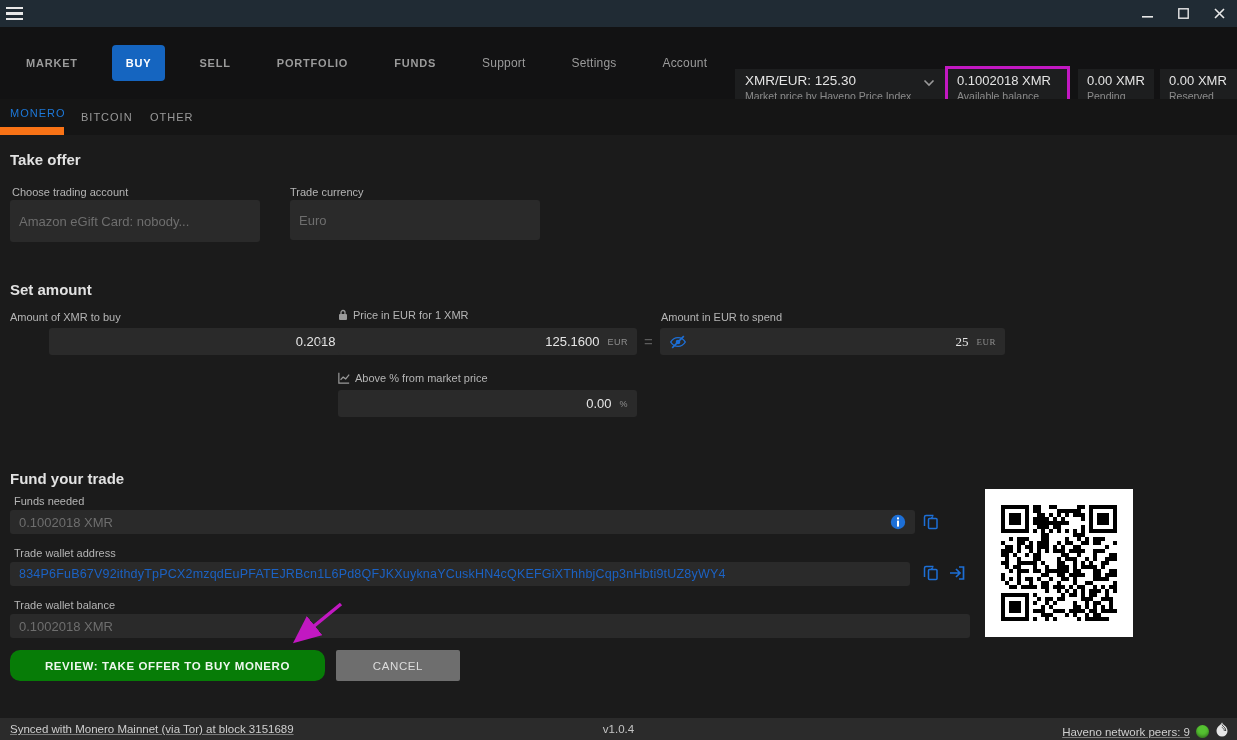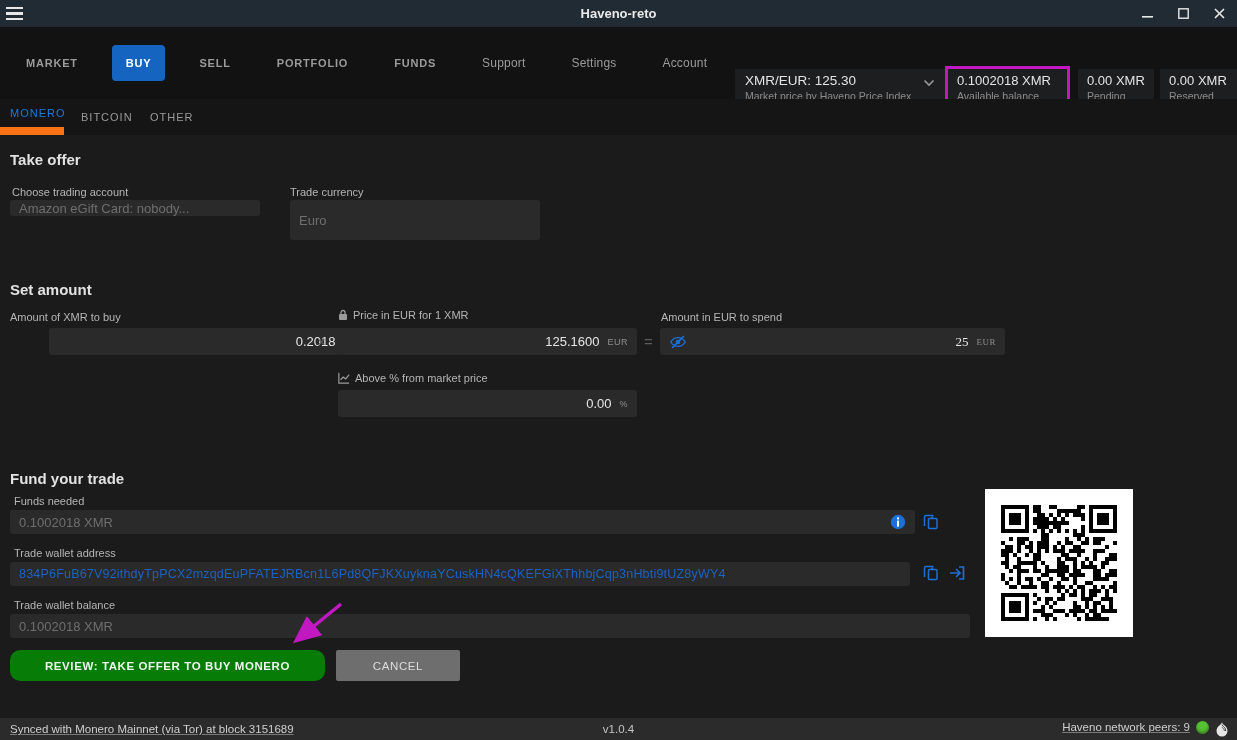--- a/index.html
+++ b/index.html
@@ -70,35 +70,34 @@
   .btn-review { left:10px; width:315px; background:var(--green); color:#eef7ee; font-weight:bold;border-radius:10px; }
   .btn-cancel { left:336px; width:124px; background:#6e6e6e; color:#dcdcdc; }
   
   .qr { position:absolute; left:985px; top:489px; width:148px; height:148px; background:#fff;
     display:flex; align-items:center; justify-content:center; }
   
   .statusbar { position:absolute; left:0; bottom:0; width:1237px; height:22px;
     background:#2b2b2b; display:flex; align-items:center; font-size:11.5px; color:#cfcfcf; }
   .status-left { margin-left:10px; text-decoration:underline; text-decoration-color:#7a7a7a; cursor:pointer; }
   .status-version { position:absolute; left:50%; transform:translateX(-50%); color:#c4c4c4; }
-  .status-right { position:absolute; right:8px; display:flex; align-items:flex-start; gap:6px; }
+  .status-right { position:absolute; right:8px; display:flex; align-items:flex-end; gap:6px; }
   .status-peers { text-decoration:underline; text-decoration-color:#7a7a7a; cursor:pointer; }
   .peer-dot { width:13px; height:13px; border-radius:50%; background:var(--peer);
     box-shadow:inset 0 -2px 3px rgba(0,0,0,.35); }
 </style>
 </head>
 <body>
 
 <div class="titlebar">
   <div class="hamburger">
       <span></span>
       <span></span>
       <span></span>
     </div>
-  <div class="win-title">Haveno-reto</div>
   <div class="win-controls">
     <div class="win-btn">
       <svg width="11" height="11" viewBox="0 0 11 11">
           <rect x="0" y="8" width="11" height="1.6" fill="#e8e8e8"></rect>
         </svg>
     </div>
     <div class="win-btn">
       <svg width="11" height="11" viewBox="0 0 11 11">
           <rect x="0.8" y="0.8" width="9.4" height="9.4" fill="none" stroke="#e8e8e8" stroke-width="1.4"></rect>
         </svg>
@@ -147,21 +146,21 @@
 
 <div class="tabstrip">
   <div class="tab tab-monero active">MONERO</div>
   <div class="tab tab-bitcoin">BITCOIN</div>
   <div class="tab tab-other">OTHER</div>
 </div>
 
 <div class="h-section" style="top:151px;">Take offer</div>
 
 <div class="f-label" style="left:12px; top:186px;">Choose trading account</div>
-<div class="field disabled" style="left:10px; top:200px; width:250px; height:16px;">
+<div class="field disabled" style="left:10px; top:200px; width:250px; height:42px;">
   <span>Amazon eGift Card: nobody...</span>
 </div>
 
 <div class="f-label" style="left:290px; top:186px;">Trade currency</div>
 <div class="field disabled" style="left:290px; top:200px; width:250px; height:40px;">
   <span>Euro</span>
 </div>
 
 <div class="h-section" style="top:281px;">Set amount</div>
 

